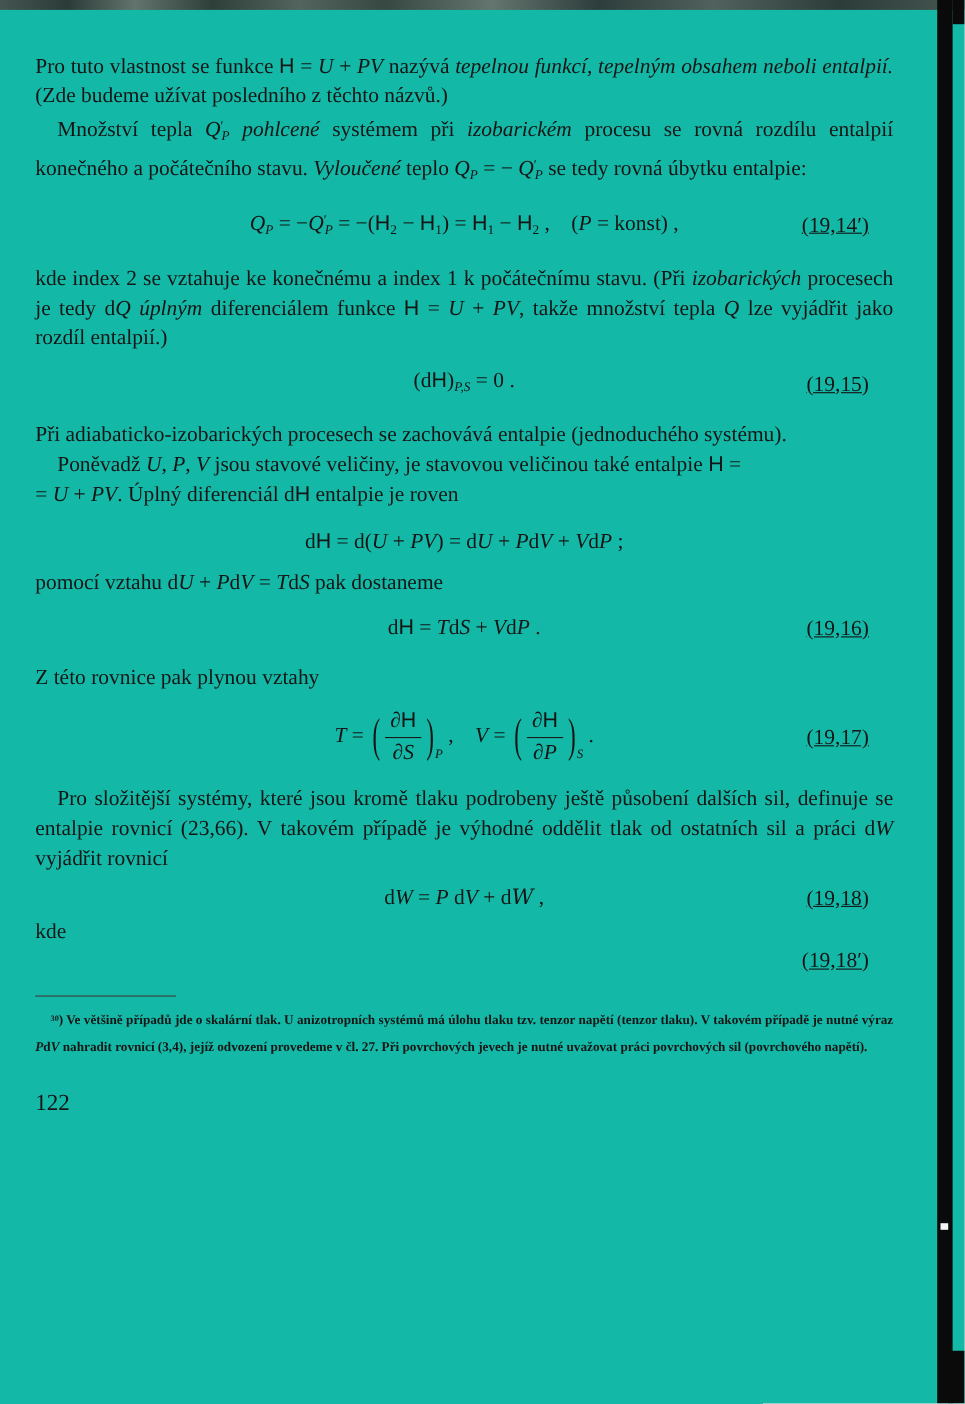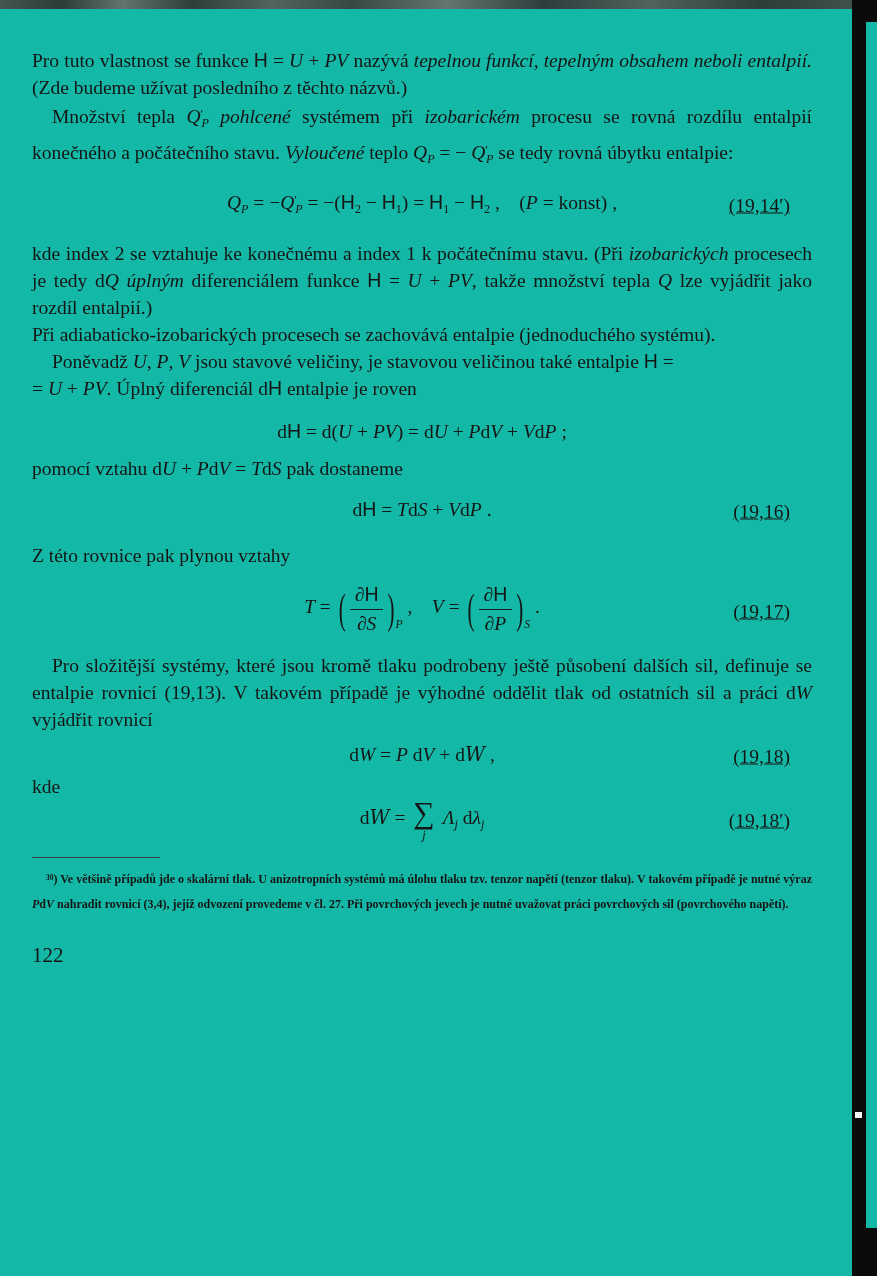--- a/index.html
+++ b/index.html
@@ -65,20 +65,24 @@
     <p id="p2" class="para ind"><span>Množství tepla </span><span class="i">Q</span><sup class="tight">′</sup><sub class="i">P</sub><span> </span><span class="i">pohlcené</span><span> systémem při </span><span class="i">izobarickém</span><span> procesu se rovná rozdílu entalpií konečného a počátečního stavu. </span><span class="i">Vyloučené</span><span> teplo </span><span class="i">Q</span><sub class="i">P</sub><span> = − </span><span class="i">Q</span><sup class="tight">′</sup><sub class="i">P</sub><span> se tedy rovná úbytku entalpie:</span></p>
 
     <div id="eq14" class="eq">
       <span class="eqbody"><span class="i">Q</span><sub class="i">P</sub><span> = −</span><span class="i">Q</span><sup class="tight">′</sup><sub class="i">P</sub><span> = −(</span><span class="sans">H</span><sub>2</sub><span> − </span><span class="sans">H</span><sub>1</sub><span>) = </span><span class="sans">H</span><sub>1</sub><span> − </span><span class="sans">H</span><sub>2</sub><span> ,  (</span><span class="i">P</span><span> = konst) ,</span></span>
       <span class="eqnum">(19,14′)</span>
     </div>
 
     <p id="p3" class="para"><span>kde index 2 se vztahuje ke konečnému a index 1 k počátečnímu stavu. (Při </span><span class="i">izobarických</span><span> procesech je tedy d</span><span class="i">Q</span><span> </span><span class="i">úplným</span><span> diferenciálem funkce </span><span class="sans">H</span><span> = </span><span class="i">U</span><span> + </span><span class="i">PV</span><span>, takže množství tepla </span><span class="i">Q</span><span> lze vyjádřit jako rozdíl entalpií.)</span></p>
 
 
+    <div id="eq15" class="eq">
+      <span class="eqbody"><span>(d</span><span class="sans">H</span><span>)</span><sub class="i">P,S</sub><span> = 0 .</span></span>
+      <span class="eqnum">(19,15)</span>
+    </div>
 
     <p id="p5" class="para"><span>Při adiabaticko-izobarických procesech se zachovává entalpie (jednoduchého systému).</span></p>
 
     <p id="p6" class="para ind"><span>Poněvadž </span><span class="i">U</span><span>, </span><span class="i">P</span><span>, </span><span class="i">V</span><span> jsou stavové veličiny, je stavovou veličinou také entalpie </span><span class="sans">H</span><span> =</span><br><span>= </span><span class="i">U</span><span> + </span><span class="i">PV</span><span>. Úplný diferenciál d</span><span class="sans">H</span><span> entalpie je roven</span></p>
 
     <div id="eqdh" class="eq">
       <span class="eqbody"><span>d</span><span class="sans">H</span><span> = d(</span><span class="i">U</span><span> + </span><span class="i">PV</span><span>) = d</span><span class="i">U</span><span> + </span><span class="i">P</span><span>d</span><span class="i">V</span><span> + </span><span class="i">V</span><span>d</span><span class="i">P</span><span> ;</span></span>
     </div>
 
     <p id="p7" class="para"><span>pomocí vztahu d</span><span class="i">U</span><span> + </span><span class="i">P</span><span>d</span><span class="i">V</span><span> = </span><span class="i">T</span><span>d</span><span class="i">S</span><span> pak dostaneme</span></p>
@@ -88,34 +92,30 @@
       <span class="eqnum">(19,16)</span>
     </div>
 
     <p id="p8" class="para"><span>Z této rovnice pak plynou vztahy</span></p>
 
     <div id="eq17" class="eq">
       <span class="eqbody"><span class="i">T</span><span> = </span><span class="bigp">(</span><span class="frac"><span class="num"><span>∂</span><span class="sans">H</span></span><span class="den"><span>∂</span><span class="i">S</span></span></span><span class="bigp">)</span><sub class="i low">P</sub><span> , </span><span class="i">V</span><span> = </span><span class="bigp">(</span><span class="frac"><span class="num"><span>∂</span><span class="sans">H</span></span><span class="den"><span>∂</span><span class="i">P</span></span></span><span class="bigp">)</span><sub class="i low">S</sub><span> .</span></span>
       <span class="eqnum">(19,17)</span>
     </div>
 
-    <p id="p9" class="para ind"><span>Pro složitější systémy, které jsou kromě tlaku podrobeny ještě působení dalších sil, definuje se entalpie rovnicí (19,13). V takovém případě je výhodné oddělit tlak od ostatních sil a práci d</span><span class="i">W</span><span> vyjádřit rovnicí</span></p>
+    <p id="p9" class="para ind"><span>Pro složitější systémy, které jsou kromě tlaku podrobeny ještě působení dalších sil, definuje se entalpie rovnicí (23,66). V takovém případě je výhodné oddělit tlak od ostatních sil a práci d</span><span class="i">W</span><span> vyjádřit rovnicí</span></p>
 
     <div id="eq18" class="eq">
       <span class="eqbody"><span>d</span><span class="i">W</span><span> = </span><span class="i">P</span><span> d</span><span class="i">V</span><span> + d</span><span class="scr">W</span><span> ,</span></span>
       <span class="eqnum">(19,18)</span>
     </div>
 
     <p id="kde" class="para">kde</p>
 
     <div id="eq18p" class="eq">
-      <span class="eqbody"><span>d</span><span class="scr">W</span><span> = </span><span class="sum">
-            <span class="sig">∑</span>
-            <span class="below">j</span>
-          </span><span> </span><span class="i">Λ</span><sub class="i">j</sub><span> d</span><span class="i">λ</span><sub class="i">j</sub></span>
       <span class="eqnum">(19,18′)</span>
     </div>
 
 
     <hr id="fnrule">
 
     <p id="footnote" class="para"><sup>30</sup><span>) Ve většině případů jde o skalární tlak. U anizotropních systémů má úlohu tlaku tzv. tenzor napětí (tenzor tlaku). V takovém případě je nutné výraz </span><span class="i">P</span><span>d</span><span class="i">V</span><span> nahradit rovnicí (3,4), jejíž odvození provedeme v čl. 27. Při povrchových jevech je nutné uvažovat práci povrchových sil (povrchového napětí).</span></p>
 
     <div id="pagenum">122</div>
 

